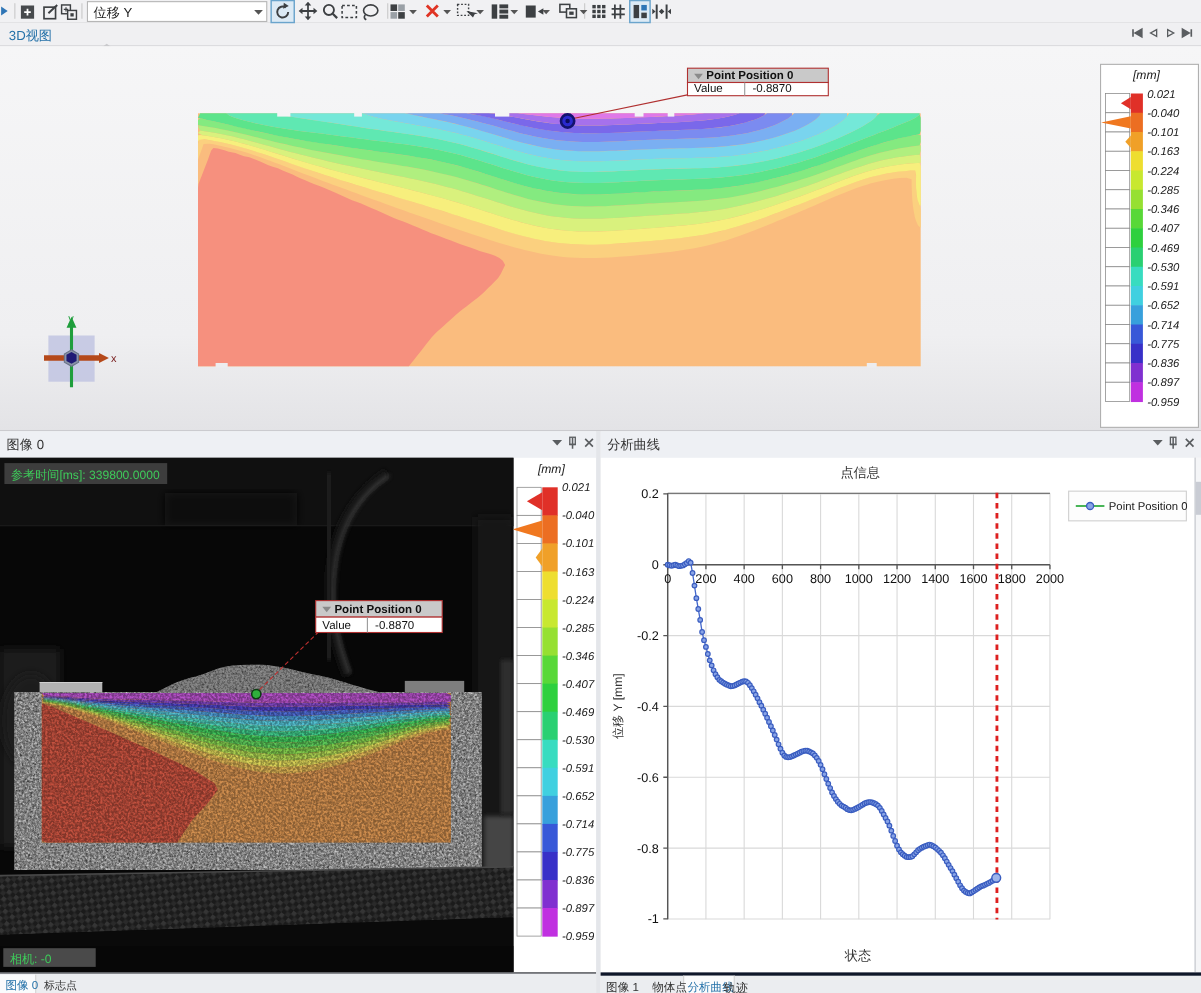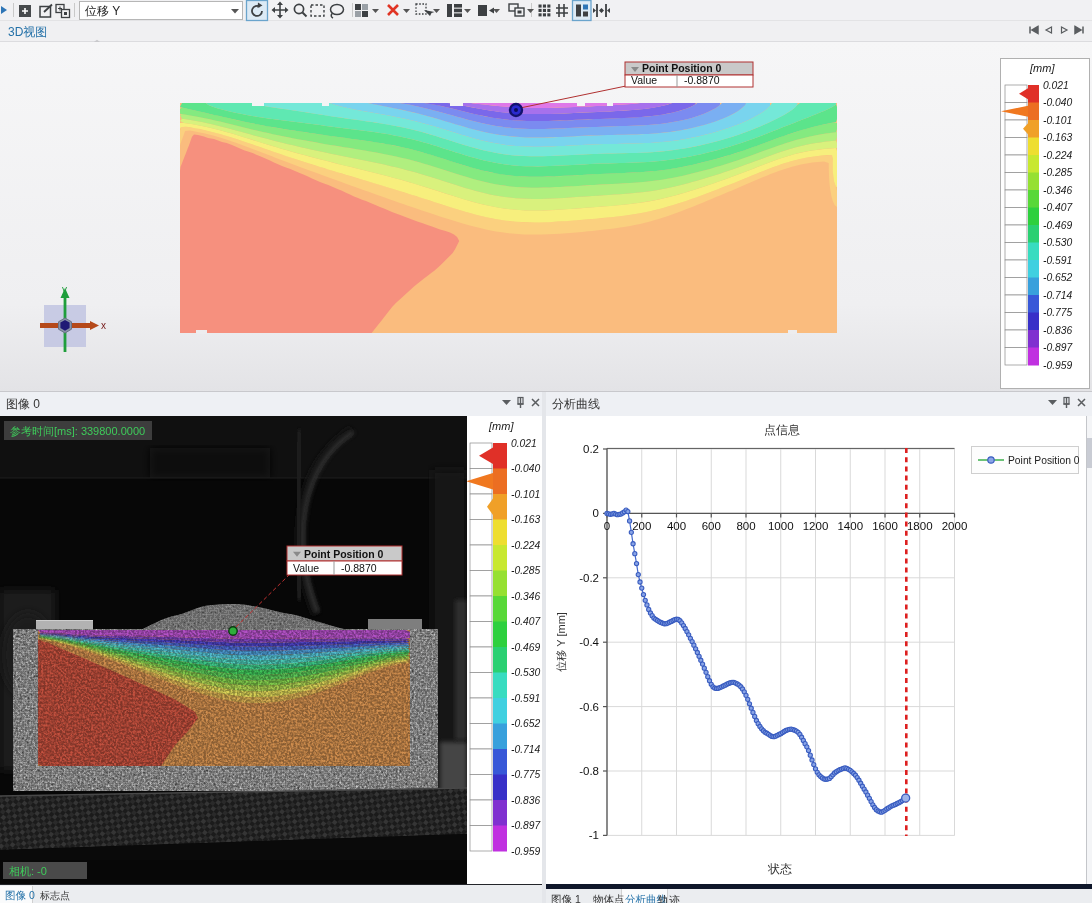--- a/index.html
+++ b/index.html
@@ -633,19 +633,19 @@
       <circle cx="359.68" cy="382.05" r="4" fill="#9db4ea" stroke="#3a5dc0" stroke-width="1.3"></circle>
       <rect x="425.5" y="30.5" width="107" height="27" fill="#fdfdfd" stroke="#cfcfcf"></rect>
       <line x1="432" y1="44" x2="458" y2="44" stroke="#49b558" stroke-width="1.6"></line>
       <circle cx="445" cy="44" r="3.2" fill="#89a4e6" stroke="#3a5dc0" stroke-width="1.2"></circle>
       <text x="462" y="48" font-size="10.3" fill="#222">Point Position 0</text>
       <text x="234" y="457" font-size="12" fill="#333" text-anchor="middle">状态</text>
       <text x="19" y="226" font-size="11" fill="#333" text-anchor="middle" transform="rotate(-90 19 226)">位移 Y [mm]</text>
     </svg>
 <div class="abs" style="left:1086px;top:416px;width:6px;height:468px;background:#f4f5f7;border-left:1px solid #c4c6ca"></div>
 <div class="abs" style="left:1087px;top:438px;width:5px;height:30px;background:#c9ccd4"></div>
-<div class="abs" style="left:546px;top:884px;width:546px;height:19px;background:#ebedf0;border-top:5px solid #0f172a">
+<div class="abs" style="left:546px;top:884px;width:546px;height:19px;background:#ebedf0;border-top:3px solid #0f172a">
       <div class="abs" style="left:75px;top:0;width:47px;height:18px;background:#fafbfc;border-right:1px solid #d0d0d0;border-left:1px solid #d0d0d0"></div>
       <div class="abs" style="left:5px;top:4px;font-size:10.5px;color:#333">图像 1</div>
       <div class="abs" style="left:47px;top:4px;font-size:10.5px;color:#333">物体点</div>
       <div class="abs" style="left:79px;top:4px;font-size:10.5px;color:#2471a8">分析曲线</div>
       <div class="abs" style="left:112px;top:4px;font-size:11px;color:#333">轨迹</div>
     </div>
 </div>
 </body></html>

